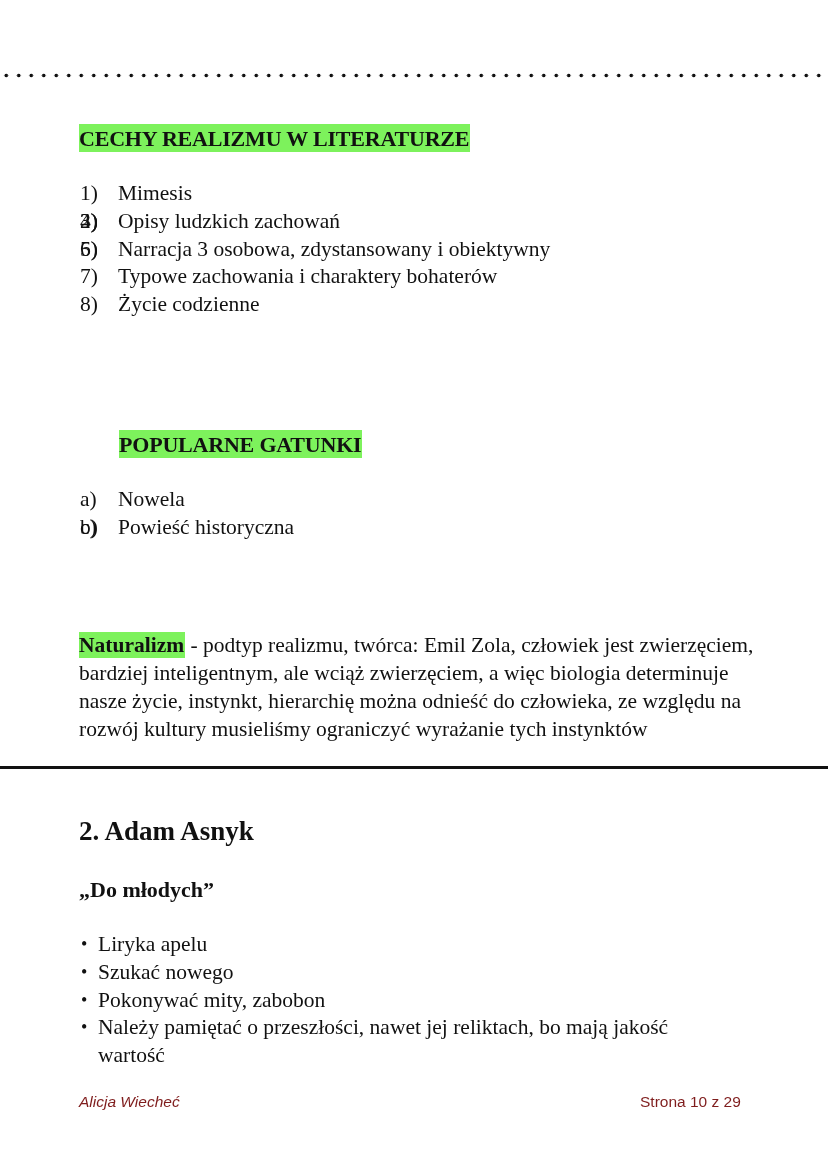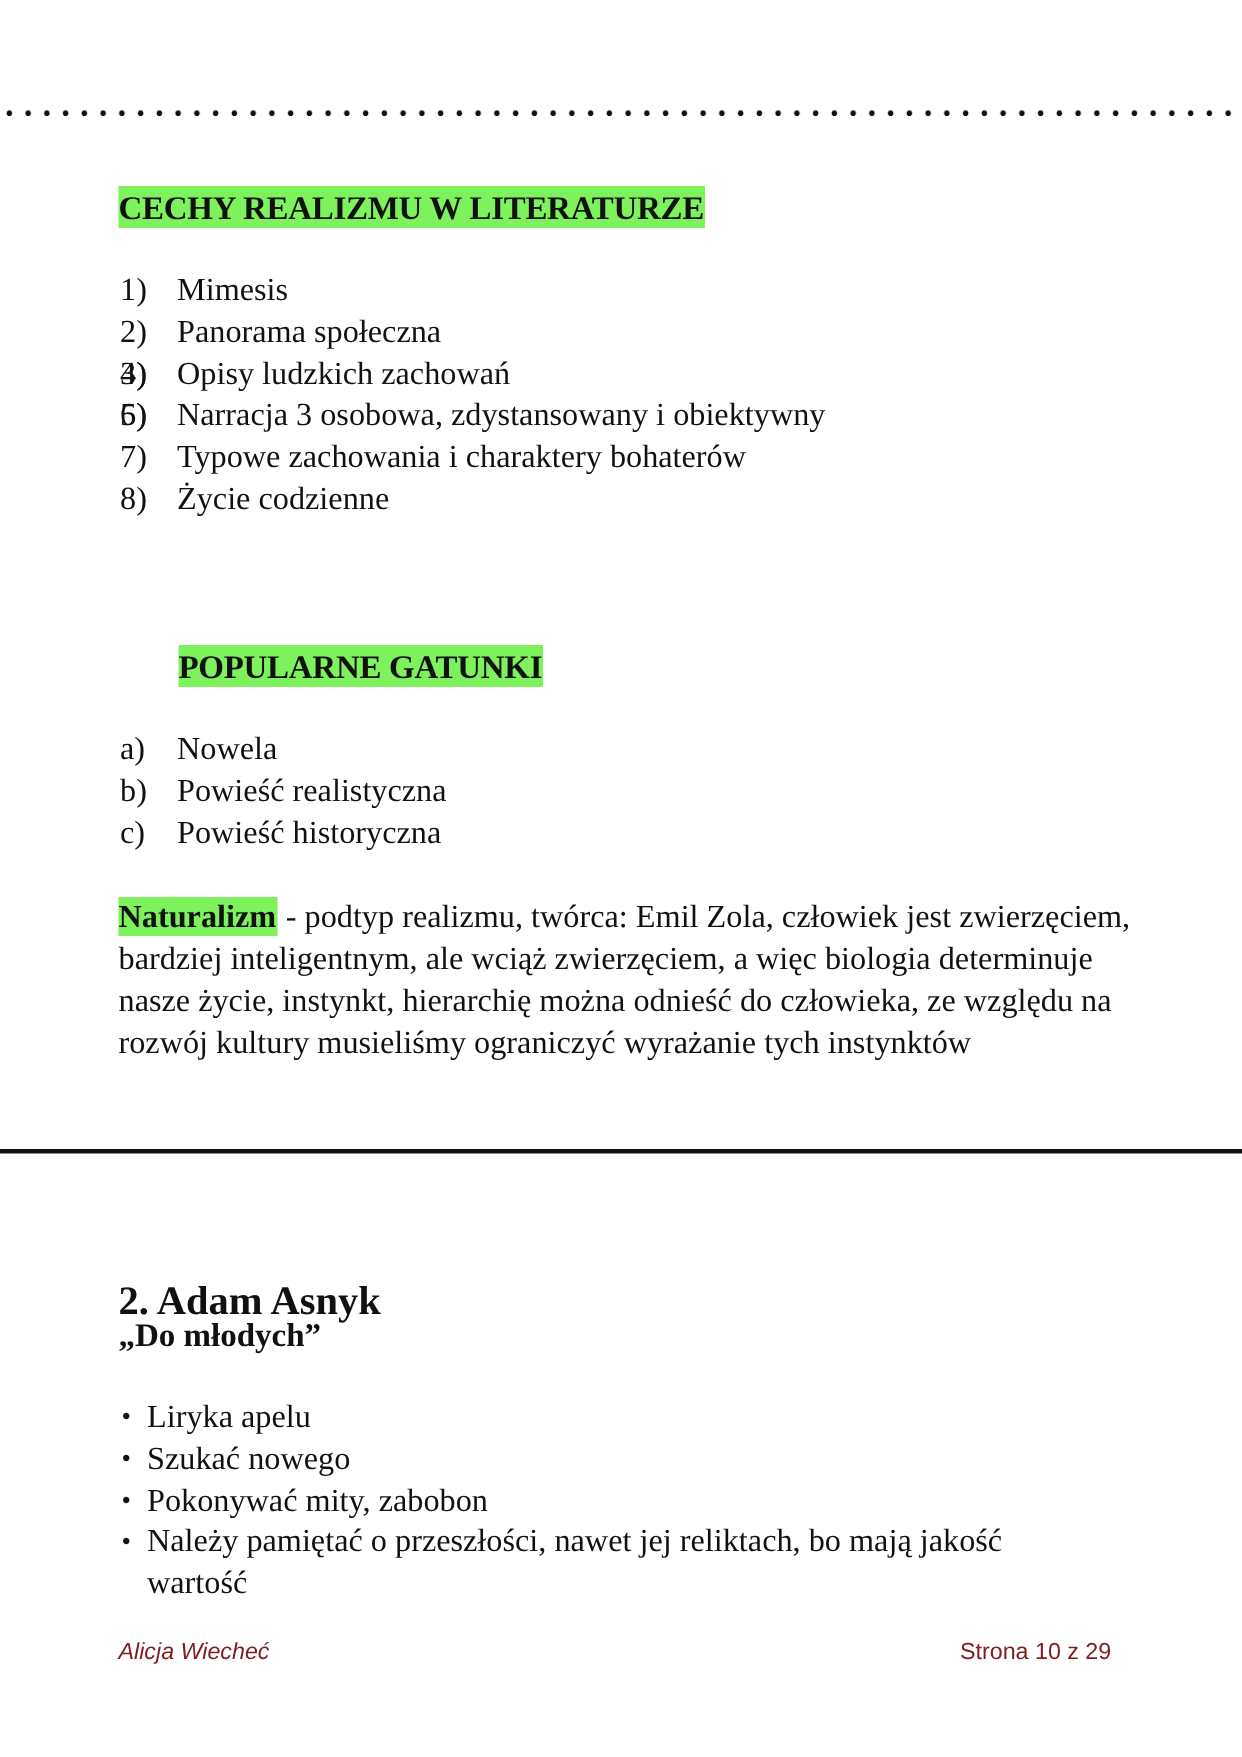--- a/index.html
+++ b/index.html
@@ -123,49 +123,49 @@
 
 <div class="dotted-rule"></div>
 
 <div class="content" style="top:125px;">
   <h3 class="section-heading"><span class="hl">CECHY REALIZMU W LITERATURZE</span></h3>
 </div>
 
 <div class="content" style="top:180px;">
   <ol class="numbered">
     <li class="list-item"><span class="list-marker">1)</span><span>Mimesis</span></li>
-    <li class="list-item"><span class="list-marker">2)</span><span>Panorama społeczna</span></li>
+    <li class="list-item"><span class="list-marker">2)</span></li>
     <li class="list-item"><span class="list-marker">3)</span></li>
     <li class="list-item"><span class="list-marker">4)</span><span>Opisy ludzkich zachowań</span></li>
     <li class="list-item"><span class="list-marker">5)</span></li>
     <li class="list-item"><span class="list-marker">6)</span><span>Narracja 3 osobowa, zdystansowany i obiektywny</span></li>
     <li class="list-item"><span class="list-marker">7)</span><span>Typowe zachowania i charaktery bohaterów</span></li>
     <li class="list-item"><span class="list-marker">8)</span><span>Życie codzienne</span></li>
   </ol>
 </div>
 
 <div class="content" style="top:431px;padding-left:40px;">
   <h3 class="section-heading"><span class="hl">POPULARNE GATUNKI</span></h3>
 </div>
 
 <div class="content" style="top:486px;">
   <ol class="lettered">
     <li class="list-item"><span class="list-marker">a)</span><span>Nowela</span></li>
-    <li class="list-item"><span class="list-marker">b)</span><span>Powieść realistyczna</span></li>
+    <li class="list-item"><span class="list-marker">b)</span></li>
     <li class="list-item"><span class="list-marker">c)</span><span>Powieść historyczna</span></li>
   </ol>
 </div>
 
-<div class="content" style="top:597px;">
+<div class="content" style="top:631px;">
   <p class="para"><span class="hl">Naturalizm</span><span> - podtyp realizmu, twórca: Emil Zola, człowiek jest zwierzęciem, bardziej inteligentnym, ale wciąż zwierzęciem, a więc biologia determinuje nasze życie, instynkt, hierarchię można odnieść do człowieka, ze względu na rozwój kultury musieliśmy ograniczyć wyrażanie tych instynktów</span></p>
 </div>
 
 <div class="solid-rule"></div>
 
-<div class="content" style="top:851px;">
+<div class="content" style="top:815px;">
   <h2 class="h2">2. Adam Asnyk</h2>
 </div>
 
 <div class="content" style="top:876px;">
   <h3 class="h3">„Do młodych”</h3>
 </div>
 
 <div class="content" style="top:931px;">
   <ul class="bullets">
     <li class="list-item"><span class="list-marker">•</span><span>Liryka apelu</span></li>

